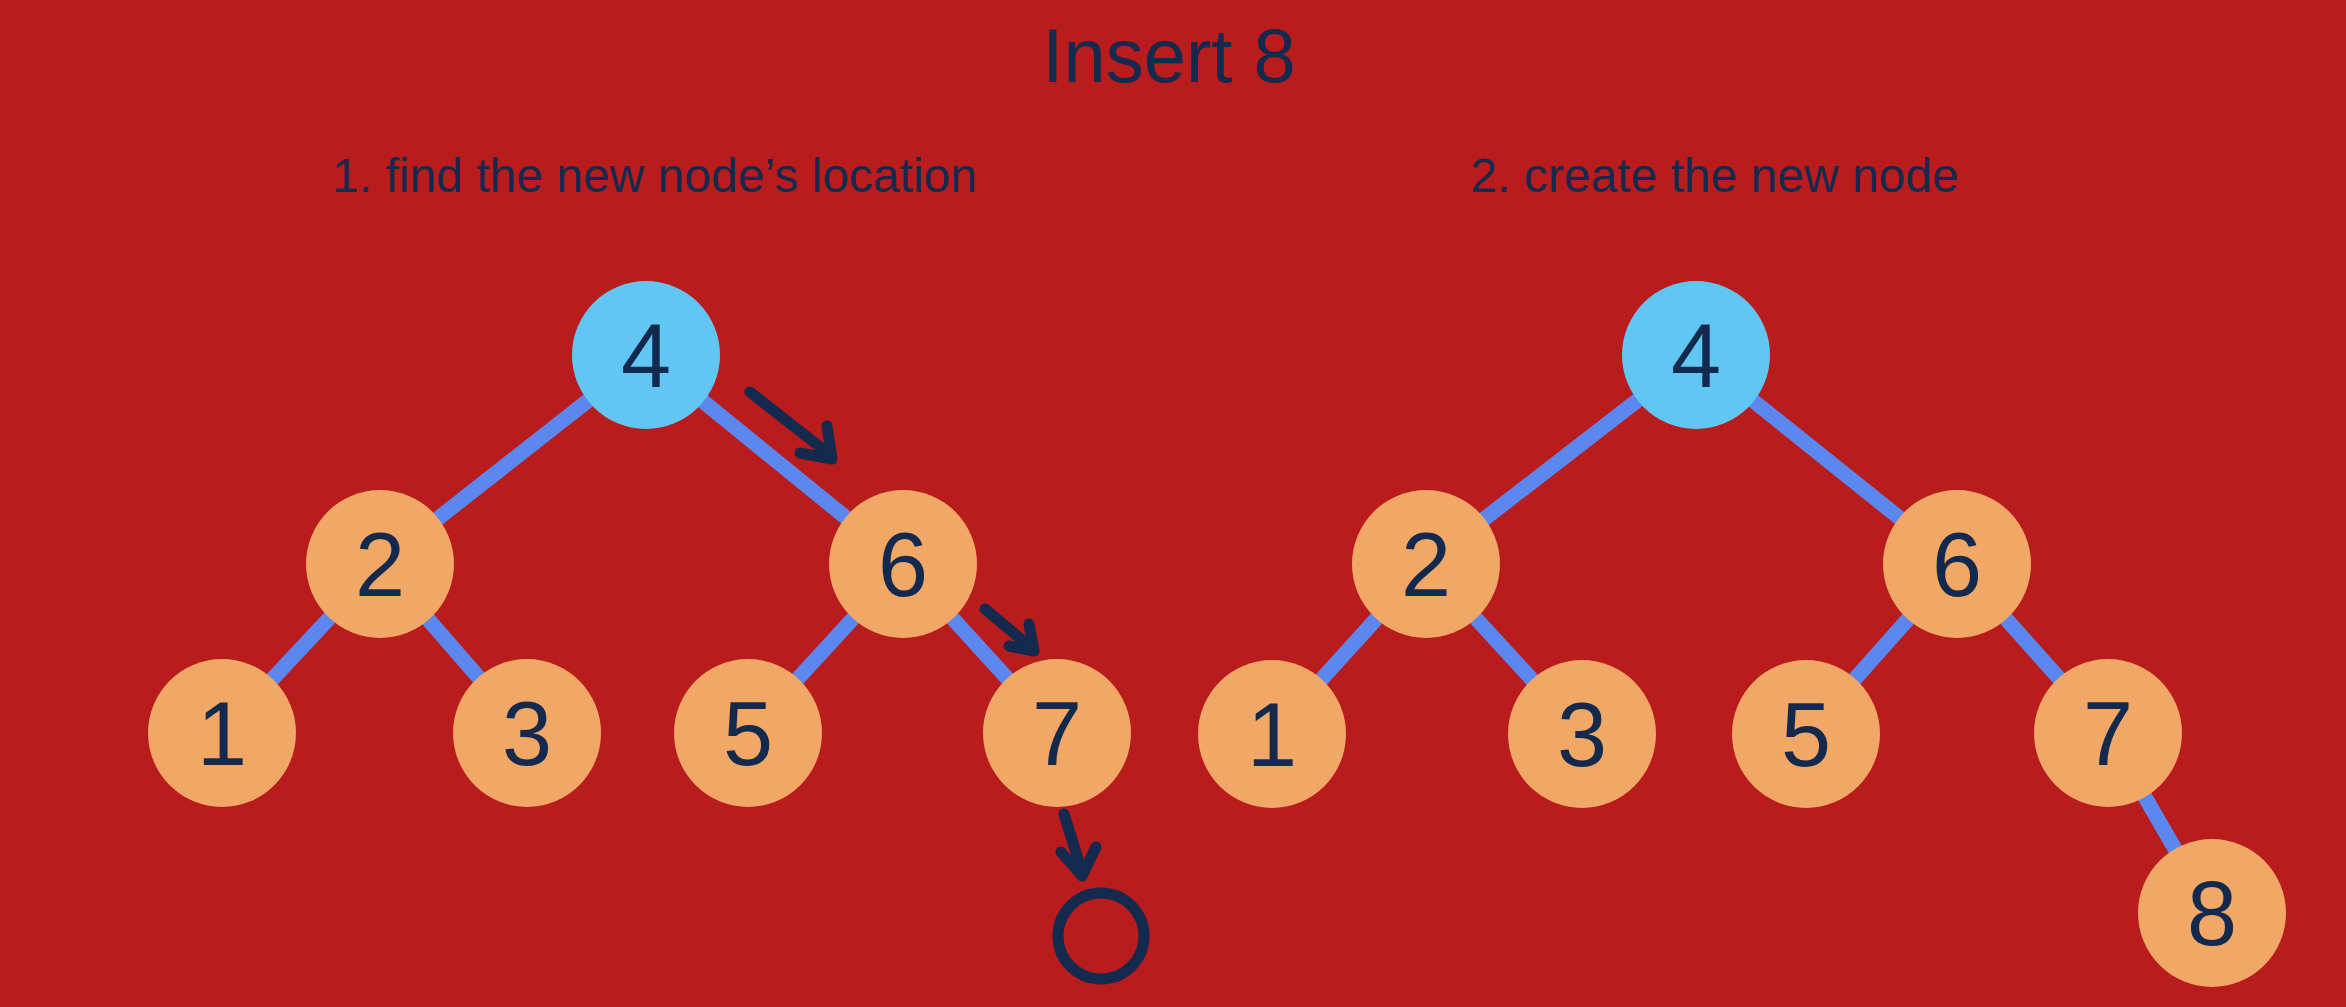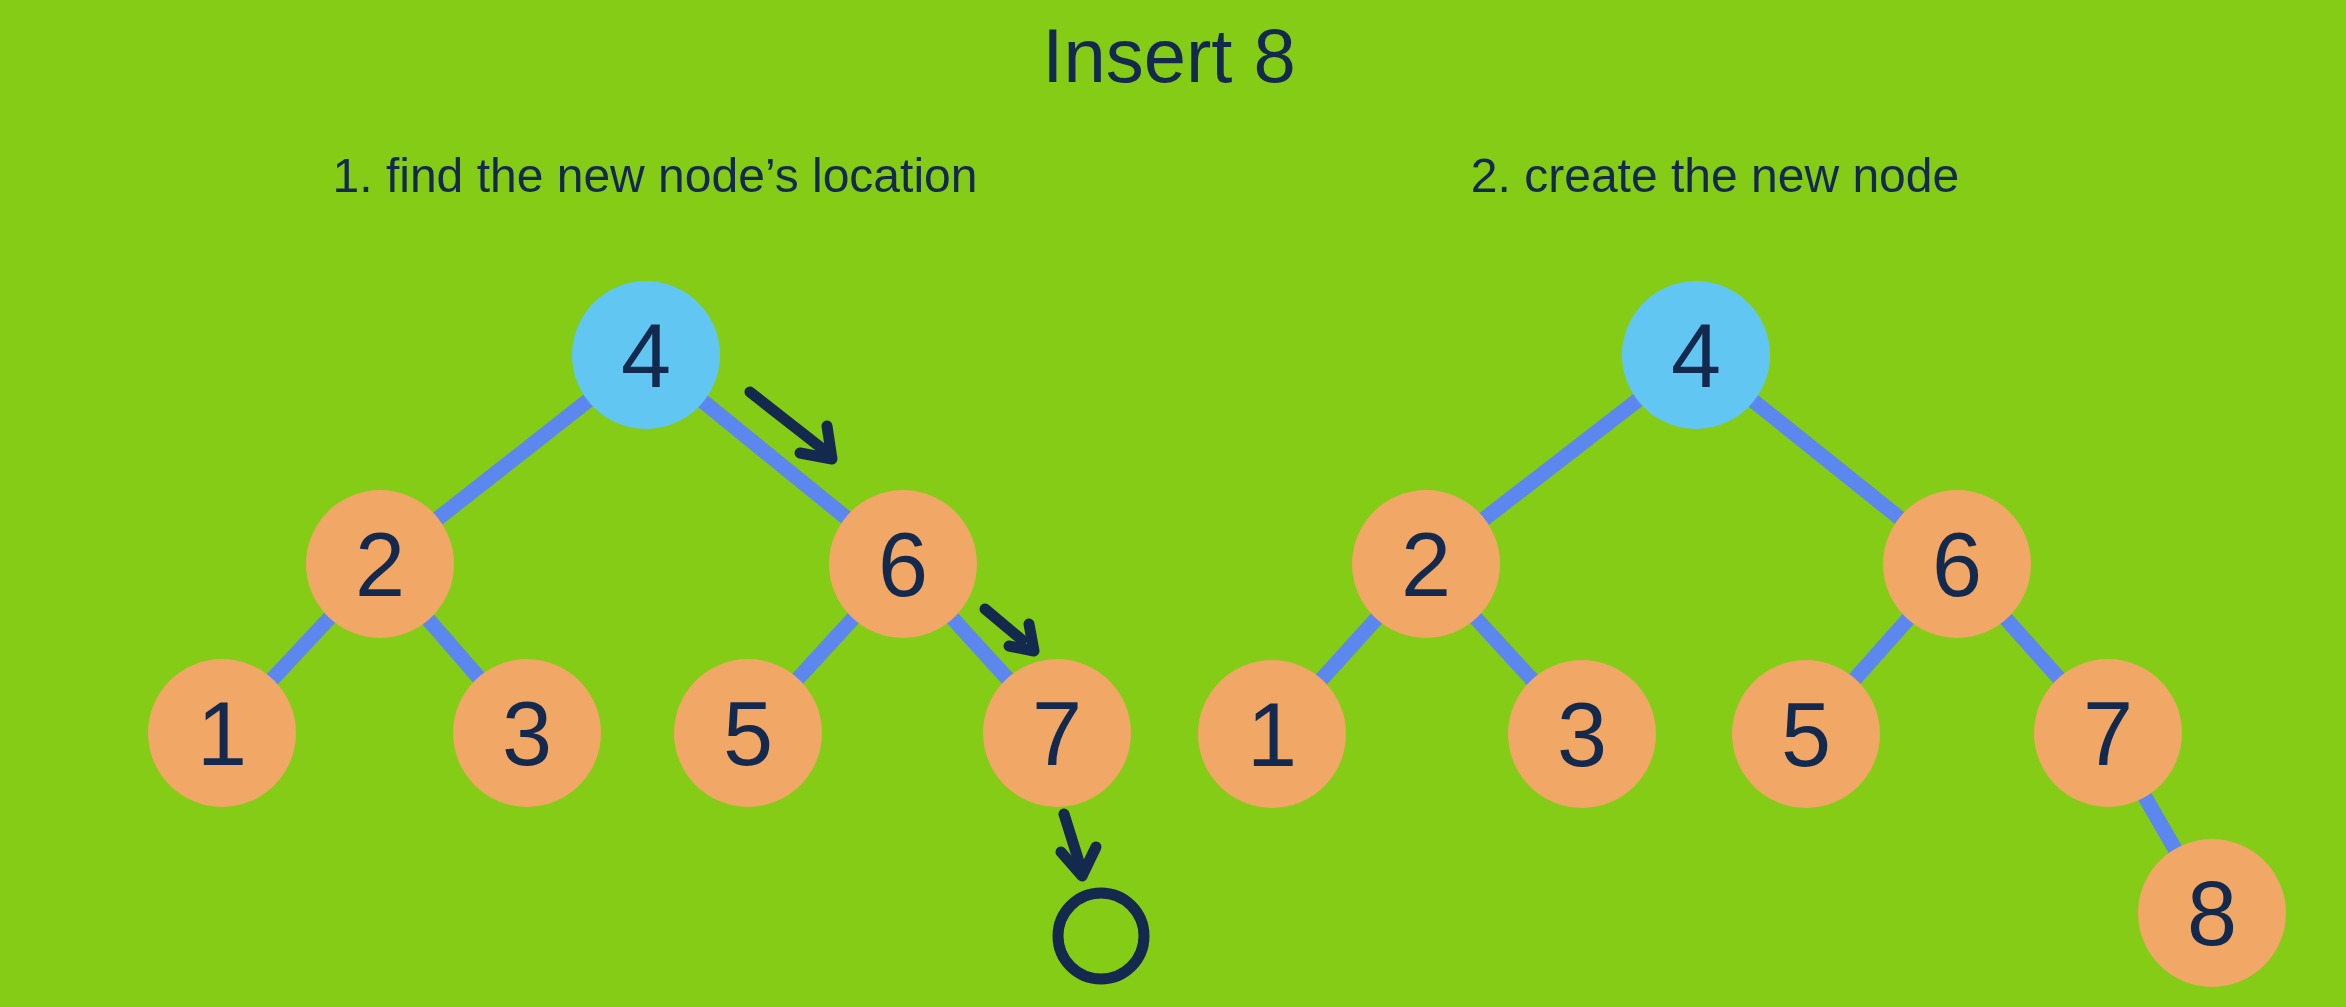--- a/index.html
+++ b/index.html
@@ -1,20 +1,20 @@
 <!DOCTYPE html>
 <html><head>
 <meta charset="utf-8">
 <style>
   html, body { margin: 0; padding: 0; background: #ffffff; }
   .page {
     position: relative;
     width: 2346px;
     height: 1007px;
-    background: #84cc16;
+    background: #b91c1c;
     font-family: "Liberation Sans", sans-serif;
   }
   svg { display: block; }
 
   .title-text {
     font-family: "Liberation Sans", sans-serif;
     font-size: 76px;
     fill: #13294e;
     text-anchor: middle;
   }

